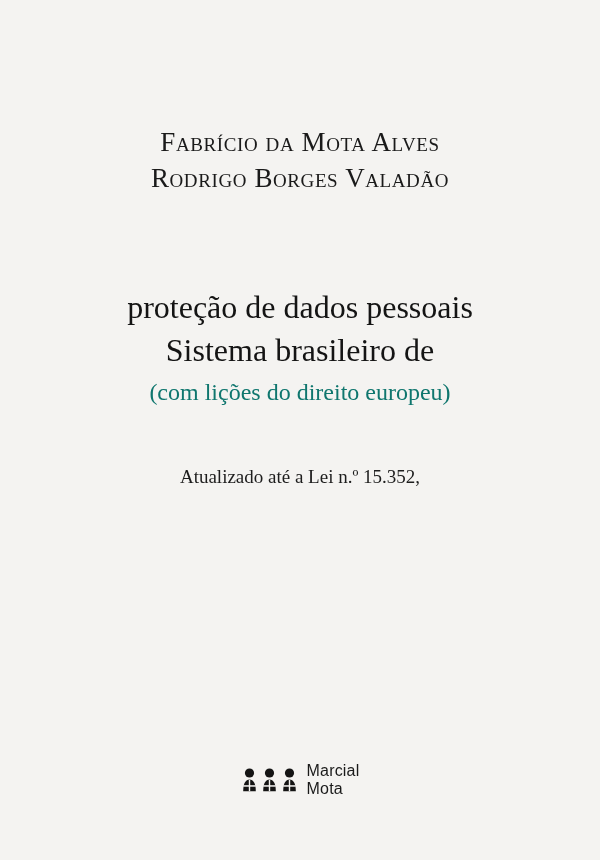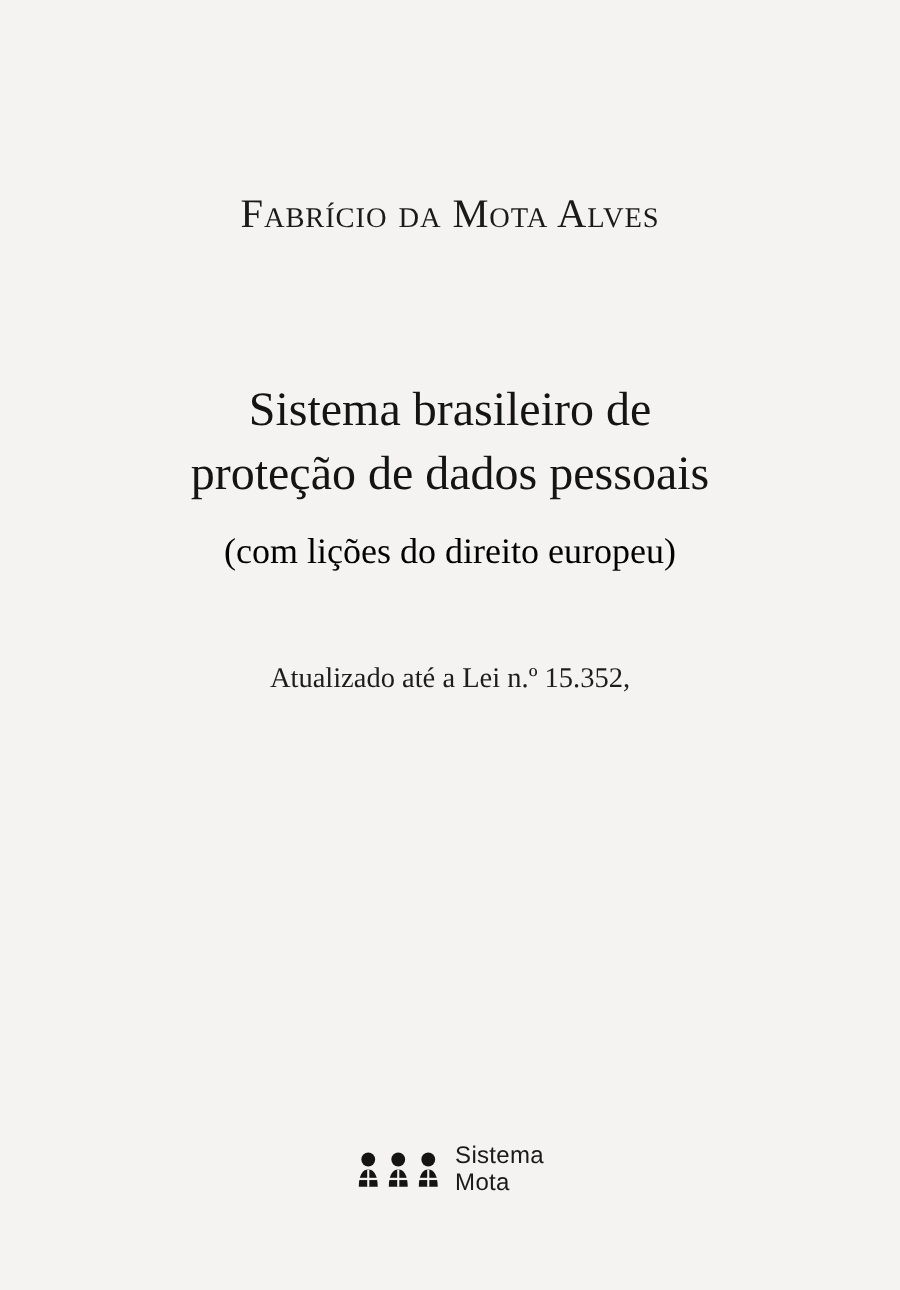--- a/index.html
+++ b/index.html
@@ -43,22 +43,22 @@
   }
   .title-line {
     font-size: 32px;
     line-height: 1.34;
     color: #141414;
     white-space: nowrap;
   }
   .subtitle {
     font-size: 24px;
     line-height: 1.4;
-    margin-top: 16px;
-    color: #000000;
+    margin-top: 4px;
+    color: #0f766e;
     white-space: nowrap;
   }
   .updated {
     margin-top: 52px;
     text-align: right;
     font-size: 19px;
     line-height: 1.55;
     color: #1d1d1d;
   }
   .updated div {
@@ -92,25 +92,26 @@
     letter-spacing: 0.2px;
   }
 </style>
 </head>
 <body>
 
 <div class="page">
 
   <div class="authors">
     <div class="author">Fabrício da Mota Alves</div>
+    <div class="author">Rodrigo Borges Valadão</div>
   </div>
 
   <div class="title-block">
+    <div class="title-line">proteção de dados pessoais</div>
     <div class="title-line">Sistema brasileiro de</div>
-    <div class="title-line">proteção de dados pessoais</div>
     <div class="subtitle">(com lições do direito europeu)</div>
   </div>
 
   <div class="updated">
     <div>Atualizado até a Lei n.º 15.352,</div>
   </div>
 
   <div class="publisher">
     <div class="logo-marks">
       <svg width="17" height="24" viewBox="0 0 17 24" aria-hidden="true">
@@ -126,18 +127,18 @@
         <rect x="7.8" y="11.8" width="1.4" height="11.4" fill="#f4f3f1"></rect>
       </svg>
       <svg width="17" height="24" viewBox="0 0 17 24" aria-hidden="true">
         <circle cx="8.5" cy="5" r="4.6" fill="#141414"></circle>
         <path d="M2.2 23.2 C2.2 15.6 4.6 11.6 8.5 11.6 C12.4 11.6 14.8 15.6 14.8 23.2 Z" fill="#141414"></path>
         <rect x="2.2" y="17.2" width="12.6" height="1.5" fill="#f4f3f1"></rect>
         <rect x="7.8" y="11.8" width="1.4" height="11.4" fill="#f4f3f1"></rect>
       </svg>
     </div>
     <div class="publisher-name">
-      <span>Sistema</span>
+      <span>Marcial</span>
       <span>Mota</span>
     </div>
   </div>
 
 </div>
 
 </body></html>

